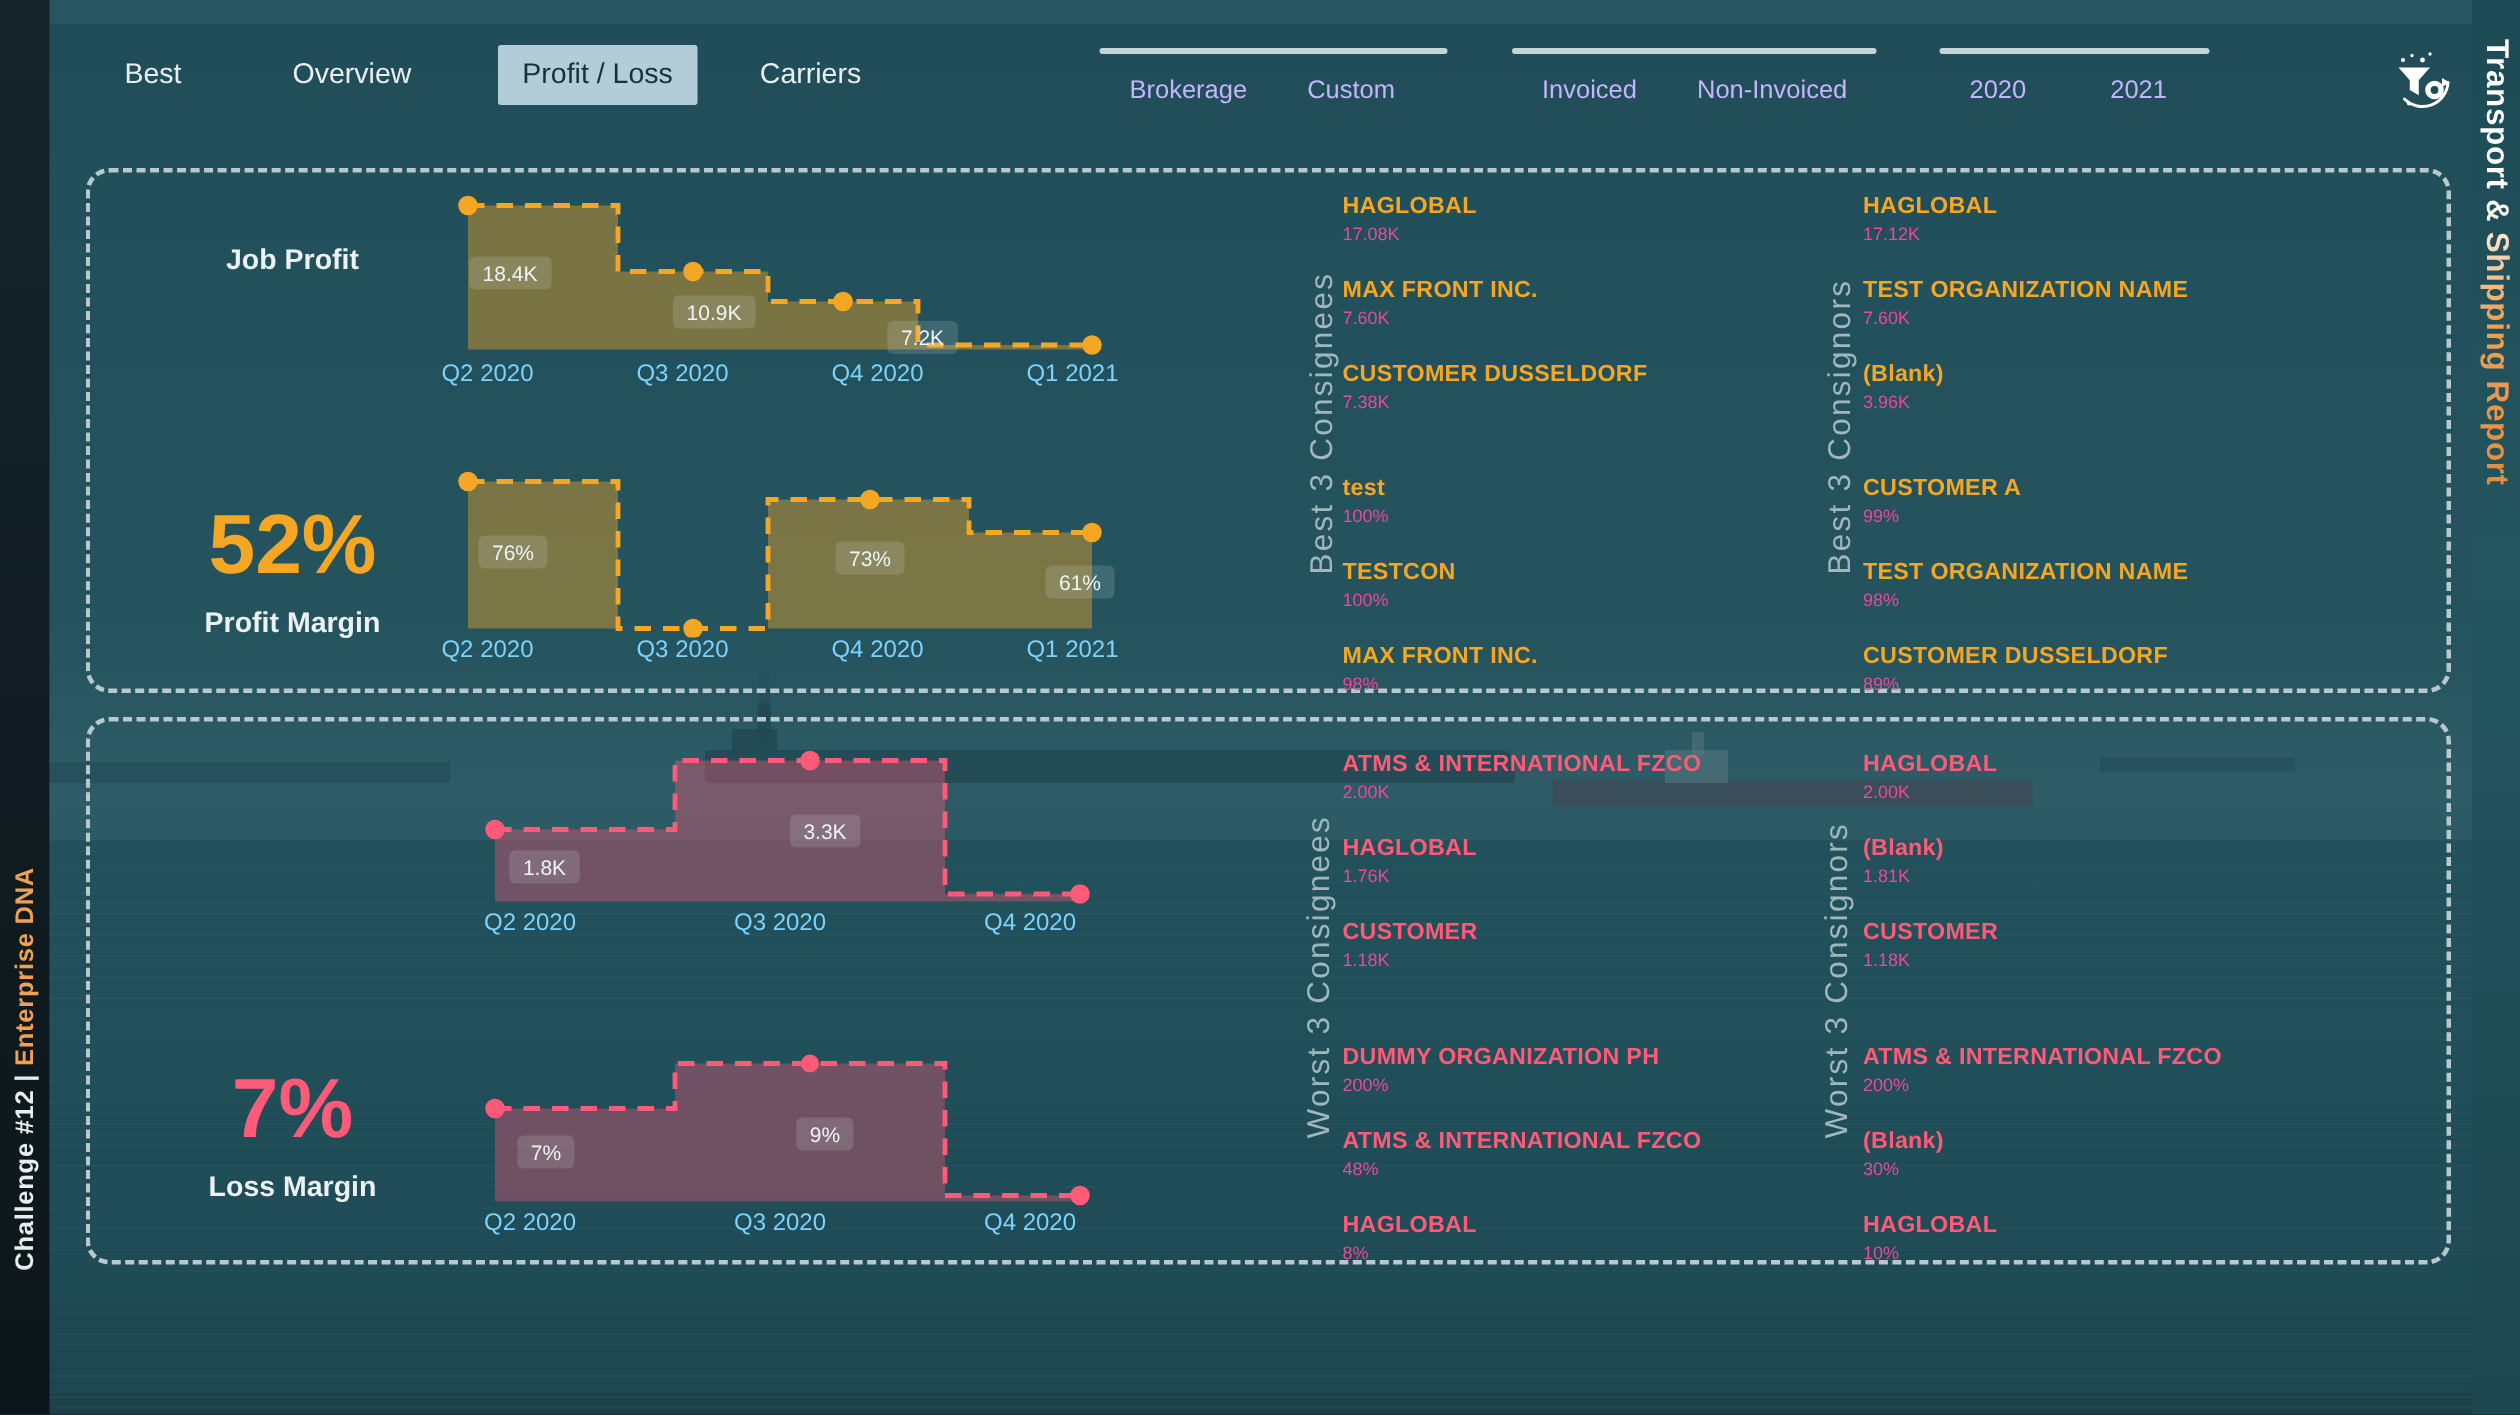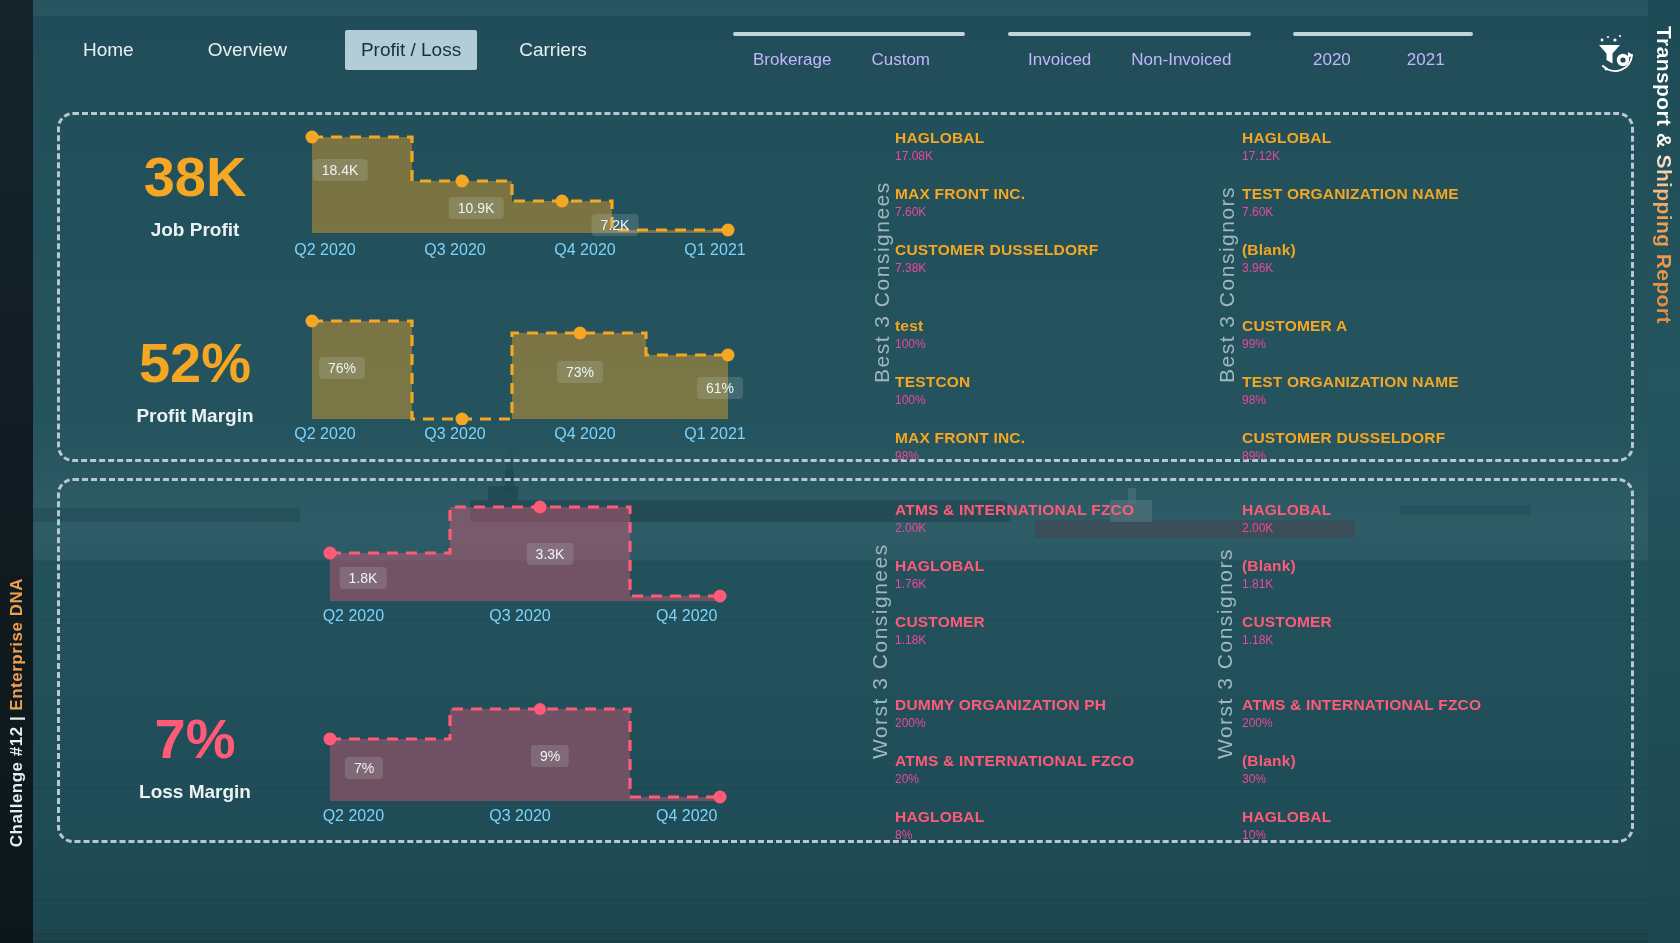--- a/index.html
+++ b/index.html
@@ -172,21 +172,21 @@
 <div id="righttitle">
   <div class="t">Transport &amp; Shipping Report</div>
 </div>
 
 <div id="shell">
   <div id="canvas">
 
     <div id="nav">
 
       <div class="navgroup" style="left:34px; top:14px;">
-        <div class="navbtn">Home</div>
+        <div class="navbtn">Best</div>
         <div class="navbtn" style="margin-left:42px;">Overview</div>
         <div class="navbtn active" style="margin-left:42px;text-align:right;">Profit / Loss</div>
         <div class="navbtn" style="margin-left:26px;">Carriers</div>
       </div>
 
       <div class="filtergroup" style="left:700px; top:16px; width:232px;">
         <div class="filterbar"></div>
         <div class="filteritems">
           <div class="filteritem">Brokerage</div>
           <div class="filteritem">Custom</div>
@@ -225,34 +225,33 @@
             <circle cx="30" cy="4" r="1.1"></circle>
             <circle cx="16" cy="37" r="1.4"></circle>
           </g>
         </svg>
       </div>
     </div>
 
     <div class="panel" id="panel-top">
 
       <div class="kpi gold" style="left:20px; top:34px;">
-        <div class="val">38K</div>
         <div class="lbl">Job Profit</div>
       </div>
 
       <div class="chart" style="left:230px; top:14px; width:460px; height:112px;">
         <svg width="460" height="112" viewBox="0 0 460 112">
           <path d="M22,8 L122,8 L122,52 L222,52 L222,72 L322,72 L322,101 L438,101 L438,104 L22,104 Z" fill="#f5a623" fill-opacity="0.42"></path>
           <path d="M22,8 L122,8 L122,52 L222,52 L222,72 L322,72 L322,101 L438,101" fill="none" stroke="#f5a623" stroke-width="3.2" stroke-dasharray="11 8"></path>
           <circle cx="22" cy="8" r="6.5" fill="#f5a623"></circle>
           <circle cx="172" cy="52" r="6.5" fill="#f5a623"></circle>
           <circle cx="272" cy="72" r="6.5" fill="#f5a623"></circle>
           <circle cx="438" cy="101" r="6.5" fill="#f5a623"></circle>
         </svg>
-        <div class="dlabel" style="left:50px;  top:30px;">18.4K</div>
+        <div class="dlabel" style="left:50px;  top:42px;">18.4K</div>
         <div class="dlabel" style="left:186px; top:68px;">10.9K</div>
         <div class="dlabel" style="left:325px; top:85px;">7.2K</div>
         <div class="axis" style="left:-30px; top:112px; width:520px;">
           <span>Q2 2020</span>
           <span>Q3 2020</span>
           <span>Q4 2020</span>
           <span>Q1 2021</span>
         </div>
       </div>
 
@@ -420,21 +419,21 @@
         </div>
       </div>
 
       <div class="ranklist rose" style="left:835px; top:215px;">
         <div class="rankrow">
           <div class="nm">DUMMY ORGANIZATION PH</div>
           <div class="vl">200%</div>
         </div>
         <div class="rankrow" style="margin-top:22px;">
           <div class="nm">ATMS &amp; INTERNATIONAL FZCO</div>
-          <div class="vl">20%</div>
+          <div class="vl">48%</div>
         </div>
         <div class="rankrow" style="margin-top:22px;">
           <div class="nm">HAGLOBAL</div>
           <div class="vl">8%</div>
         </div>
       </div>
 
       <div class="ranklist rose" style="left:1182px; top:215px;">
         <div class="rankrow">
           <div class="nm">ATMS &amp; INTERNATIONAL FZCO</div>

